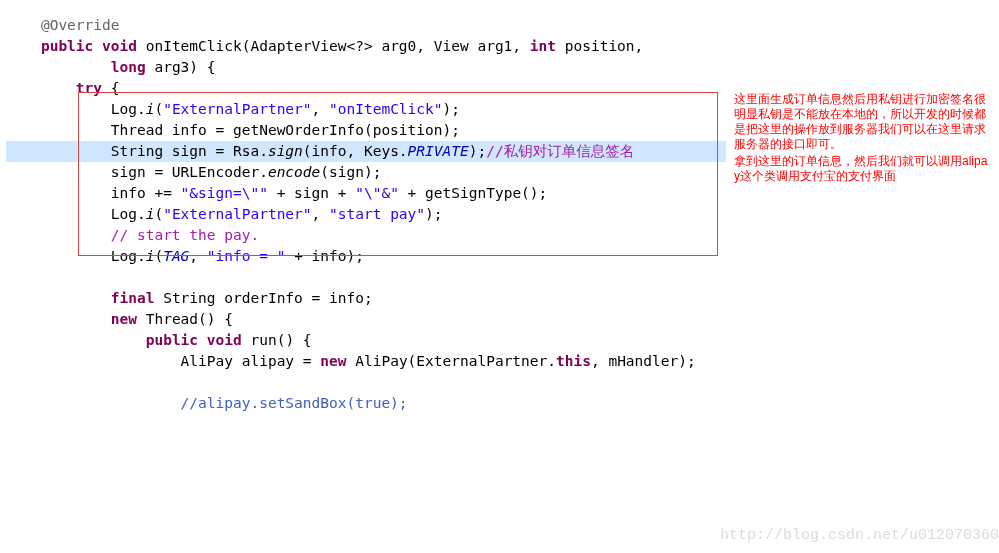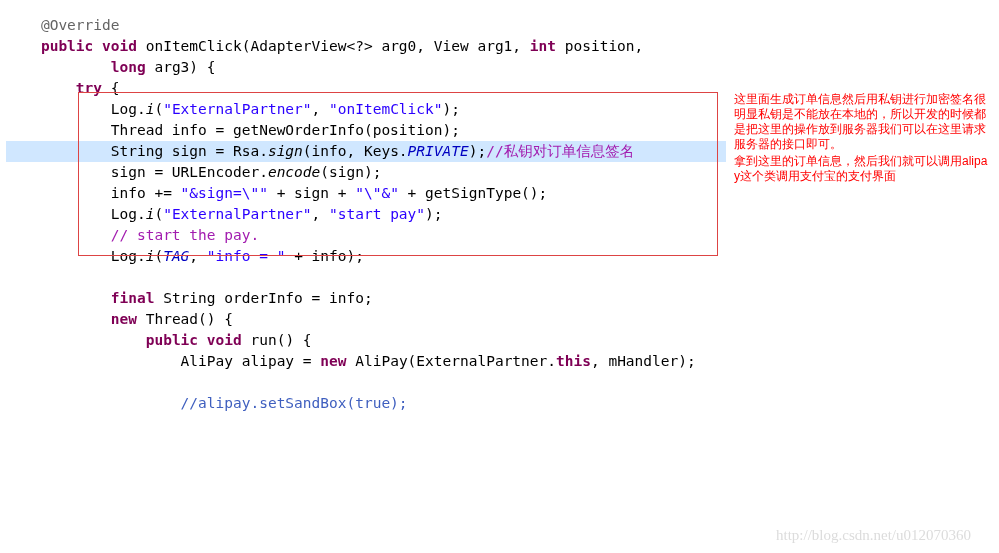--- a/index.html
+++ b/index.html
@@ -48,25 +48,25 @@
     color: #ff0000;
     font-size: 12px;
     font-family: "Microsoft YaHei", "PingFang SC", sans-serif;
     line-height: 1.25;
     word-break: break-all;
   }
   .annotation p { margin: 0 0 2px 0; }
 
   .watermark {
     position: absolute;
-    right: 28px;
+    right: 0;
     bottom: 6px;
     color: #dcdcdc;
     font-size: 15px;
-    font-family: Liberation Serif, serif;
+    font-family: Liberation Mono, monospace;
     text-align: center;
   }
 </style>
 </head>
 <body>
 
 <div class="code-area">
   <div class="line">    <span class="ann">@Override</span></div>
   <div class="line">    <span class="kw">public</span> <span class="kw">void</span><span> onItemClick(AdapterView&lt;?&gt; arg0, View arg1, </span><span class="kw">int</span><span> position,</span></div>
   <div class="line">            <span class="kw">long</span><span> arg3) {</span></div>

